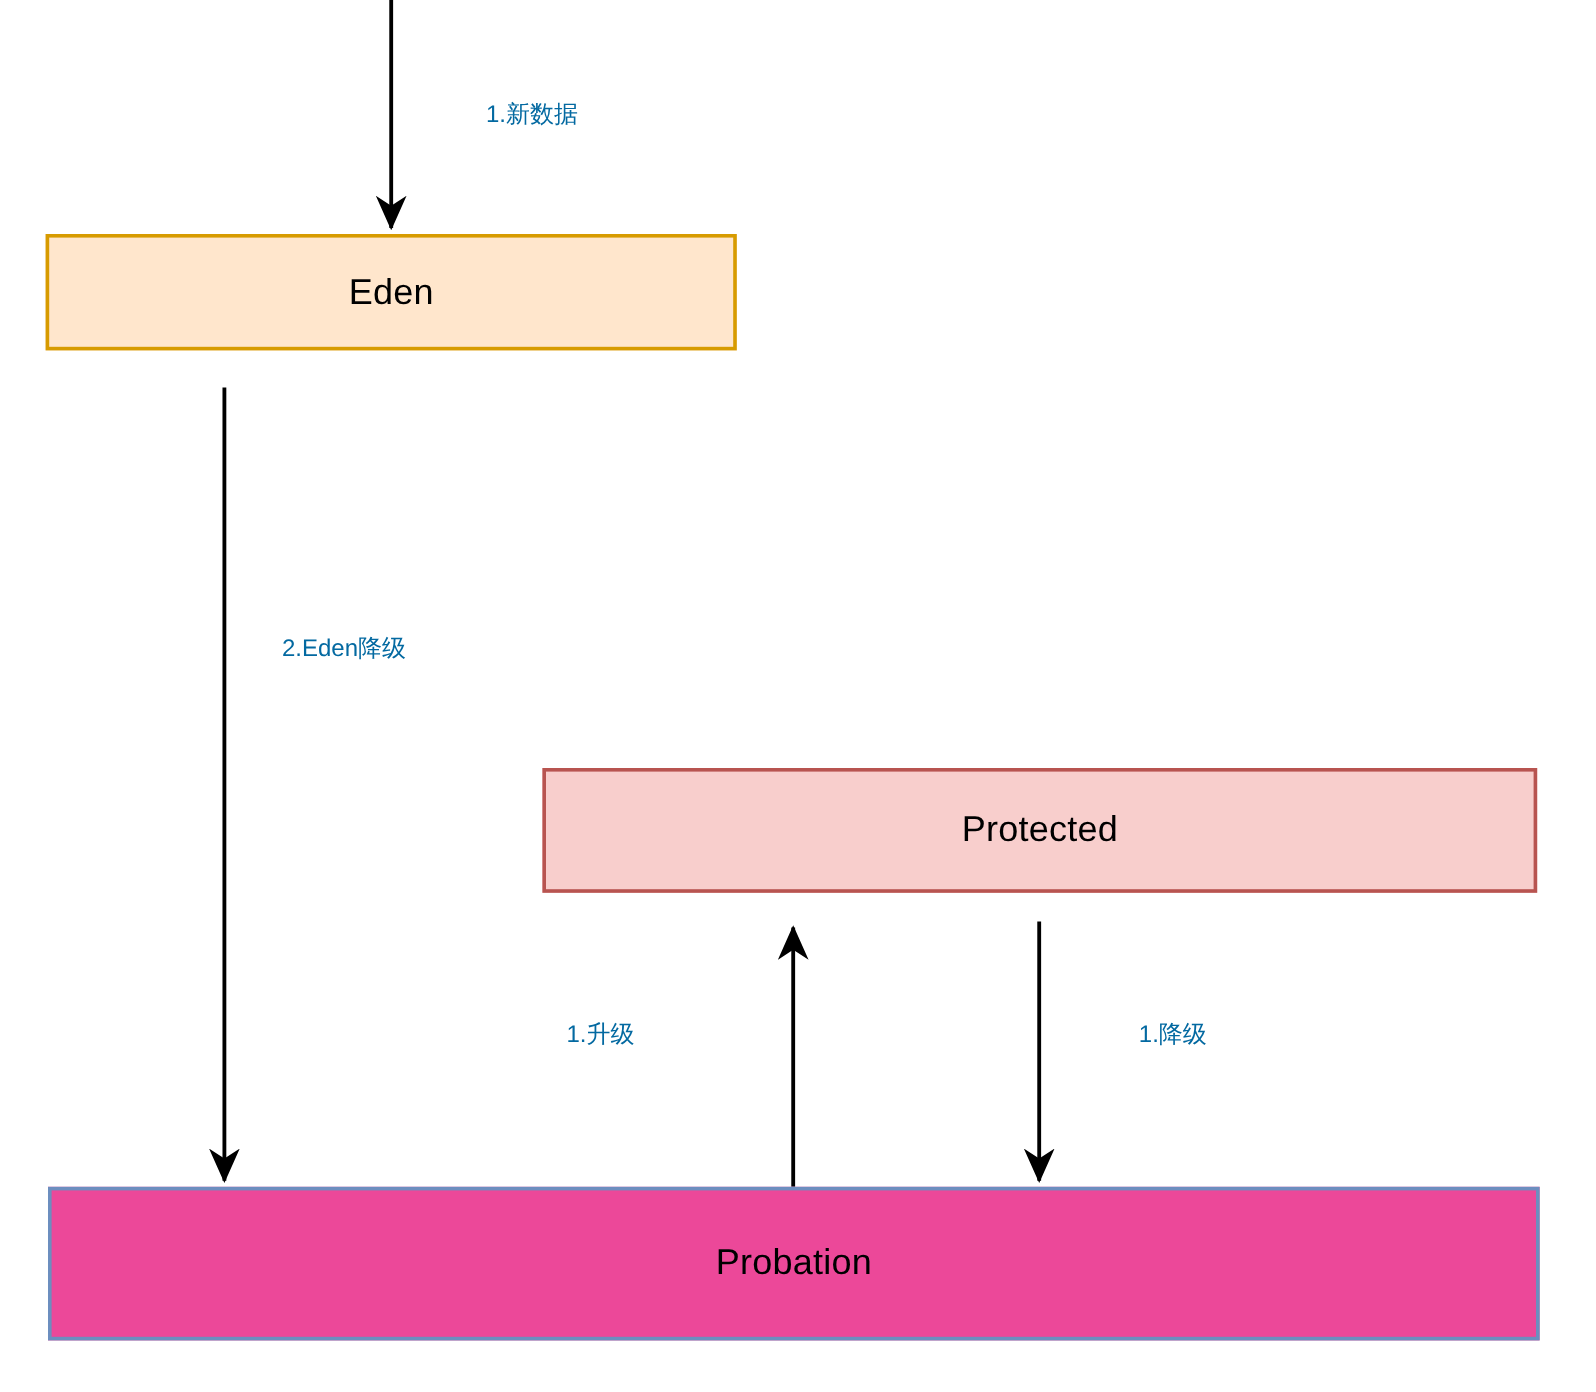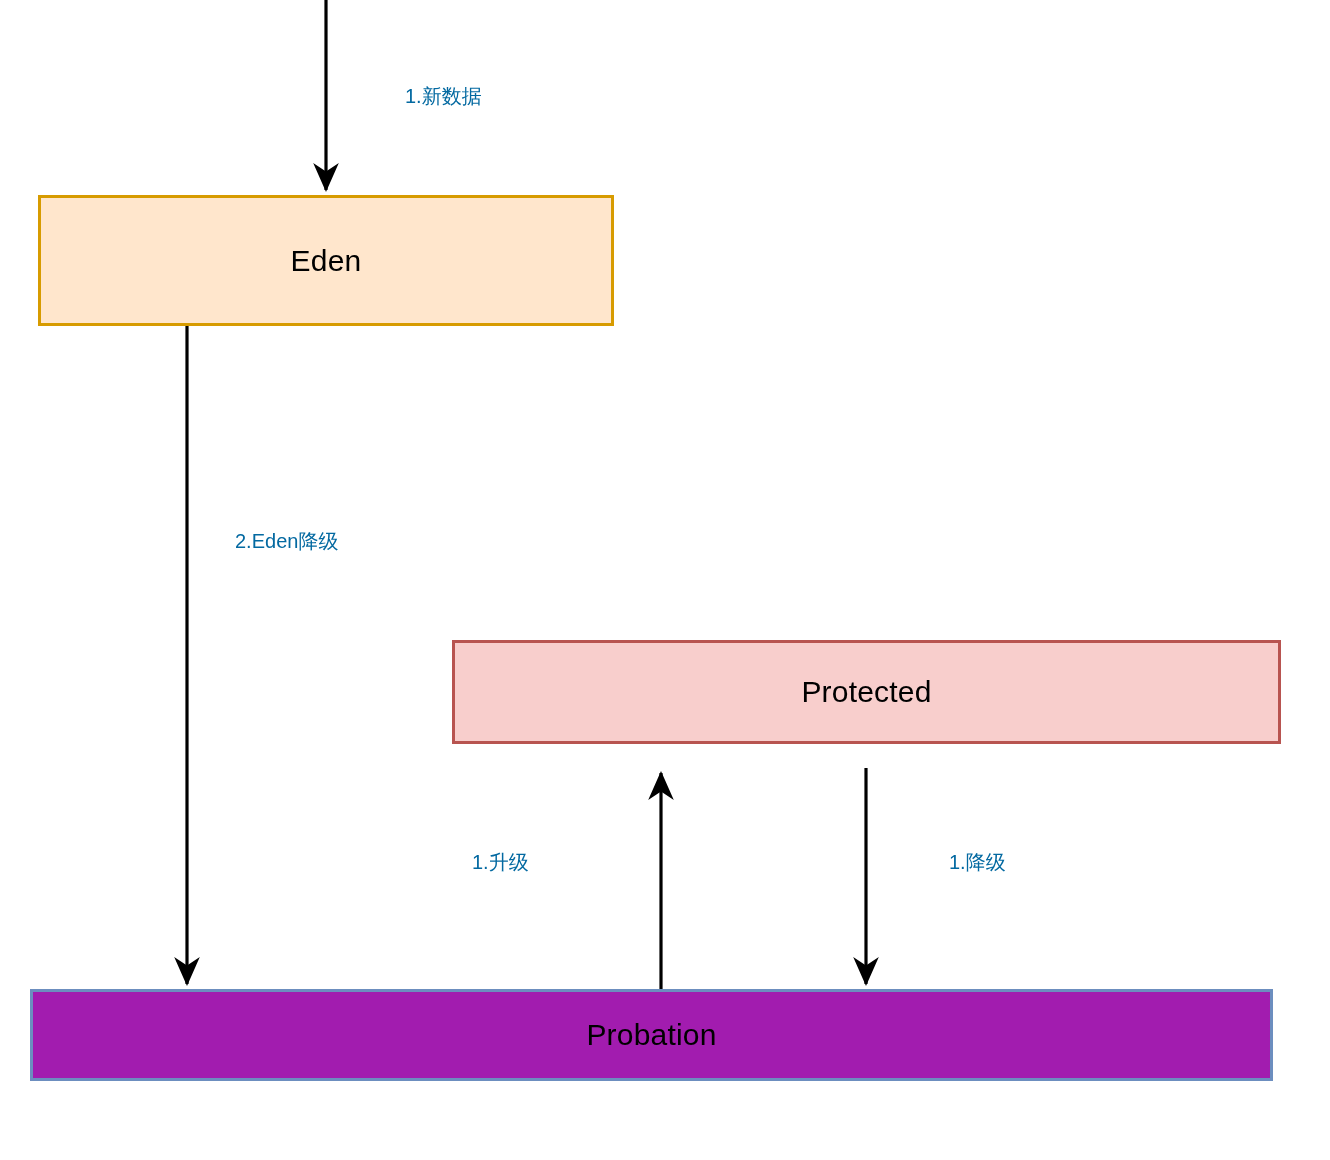--- a/index.html
+++ b/index.html
@@ -24,38 +24,38 @@
     align-items: center;
     justify-content: center;
     font-size: 30px;
     color: #000000;
     letter-spacing: 0.2px;
   }
   .node-eden {
     left: 38px;
     top: 195px;
     width: 576px;
-    height: 131px;
+    height: 97px;
     background: #ffe6cc;
     border: 3px solid #d79b00;
   }
   .node-protected {
     left: 452px;
     top: 640px;
     width: 829px;
     height: 104px;
     background: #f8cecc;
     border: 3px solid #b85450;
   }
   .node-probation {
-    left: 30px;
+    left: 40px;
     top: 989px;
     width: 1243px;
-    height: 92px;
-    background: #a21caf;
+    height: 128px;
+    background: #ec4899;
     border: 3px solid #6c8ebf;
   }
   .edge-label {
     position: absolute;
     font-size: 20px;
     color: #0369a1;
     white-space: nowrap;
     line-height: 1;
   }
   .lbl-new-data   { left: 405px; top: 86px; }

